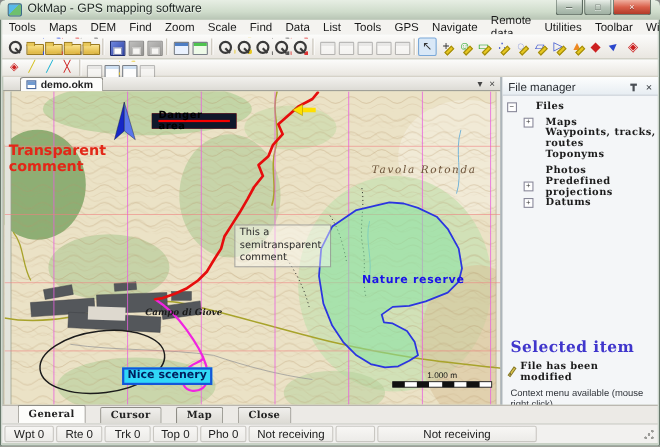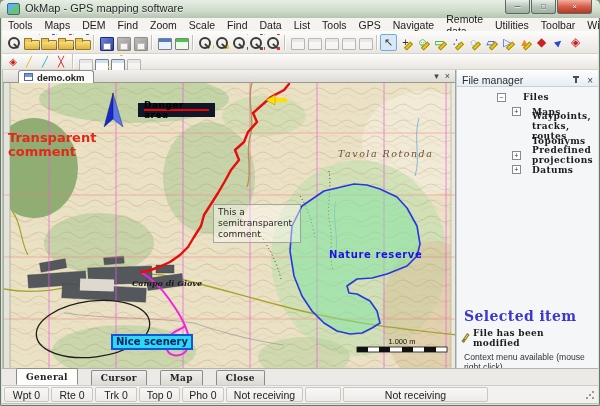--- a/index.html
+++ b/index.html
@@ -80,21 +80,21 @@
   .splitter{position:absolute;left:455px;top:70px;width:2px;height:298px;background:#c9cfd4;border-left:1px solid #9aa4ab;}
   .panel{position:absolute;left:457px;top:70px;width:141px;height:298px;background:#f4f6f8;}
   .phead{height:17px;background:linear-gradient(#fdfefe,#e7edf2);border-bottom:1px solid #c8cfd6;
          display:flex;align-items:flex-end;padding:0 5px;font-size:10.5px;color:#2a2e33;}
   .phead .sp{flex:1;}
   .pin{width:8px;height:10px;position:relative;margin-right:7px;}
   .pin::before{content:"";position:absolute;left:3px;top:1px;width:2px;height:6px;background:#4a4f55;}
   .pin::after{content:"";position:absolute;left:1px;top:0;width:6px;height:2px;background:#4a4f55;}
   .pclose{font-size:10px;color:#3a3f44;}
   .tree{margin-top:3px;font-family:"DejaVu Serif",serif;font-size:9px;font-weight:bold;color:#1c1c1c;letter-spacing:.4px;}
-  .trow{height:14.5px;display:flex;align-items:center;padding-left:36px;}
+  .trow{height:14.5px;display:flex;align-items:center;}
   .expbox{width:9px;height:9px;border:1px solid #889;background:#fff;font:7px/7px "Liberation Sans",sans-serif;
           color:#333;text-align:center;flex:0 0 auto;}
   .expbox:empty{visibility:hidden;}
   .lv1 .expbox{margin-left:4px;}
   .lv2 .expbox{margin-left:19px;}
   .lv1 .tlabel{margin-left:17px;}
   .lv2 .tlabel{margin-left:11px;}
   .selblock{position:absolute;left:7px;top:238px;width:130px;}
   .selhead{color:#4036cc;font-family:"DejaVu Serif",serif;font-weight:bold;font-size:14px;letter-spacing:.4px;}
   .selstat{display:flex;align-items:center;margin-top:4px;font-family:"DejaVu Serif",serif;font-weight:bold;
@@ -348,20 +348,24 @@
       </div>
       <div class="trow lv2">
         <span class="expbox"></span>
         <span class="tlabel">Waypoints, tracks, routes</span>
       </div>
       <div class="trow lv2">
         <span class="expbox"></span>
         <span class="tlabel">Toponyms</span>
       </div>
       <div class="trow lv2">
+        <span class="expbox"></span>
+        <span class="tlabel">Photos</span>
+      </div>
+      <div class="trow lv2">
         <span class="expbox">+</span>
         <span class="tlabel">Predefined projections</span>
       </div>
       <div class="trow lv2">
         <span class="expbox">+</span>
         <span class="tlabel">Datums</span>
       </div>
     </div>
     <div class="selblock">
       <div class="selhead">Selected item</div>

